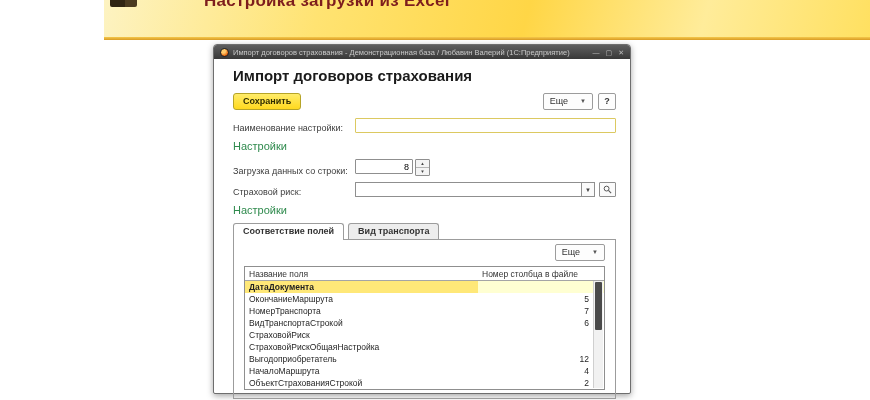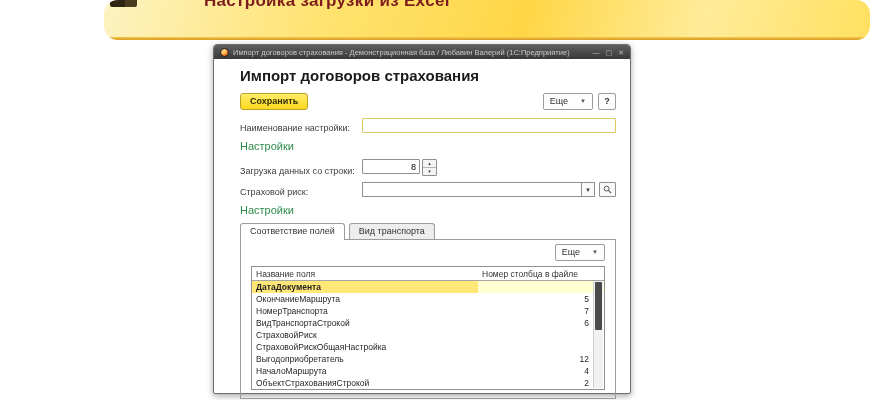--- a/index.html
+++ b/index.html
@@ -6,21 +6,20 @@
   body {
     width:870px; height:400px; position:relative; overflow:hidden;
     background:#ffffff; font-family:"Liberation Sans", sans-serif;
   }
 
   
   .banner {
     position:absolute; left:104px; top:0; width:766px; height:40px;
     overflow:hidden;
     background:linear-gradient(105deg,#fdf3c2 0%, #ffe372 28%, #ffd646 55%, #ffec9a 78%, #ffe060 100%);
-    border-radius:14px;
   }
   .banner-bottom-line {
     position:absolute; left:0; bottom:0; width:100%; height:3px;
     background:linear-gradient(#f5c84b,#d89a23);
   }
   .banner-icon-fragment {
     position:absolute; left:6px; top:0; width:27px; height:7px;
     background:linear-gradient(90deg,#2f2413 0 55%, #4a3a20 55% 100%);
     border-radius:0 0 2px 2px;
   }
@@ -44,21 +43,21 @@
     width:9px; height:9px; border-radius:50%; flex:0 0 auto;
     background:radial-gradient(circle at 35% 30%, #ffc96b 0 30%, #e85d04 75%);
     border:1px solid #222; box-sizing:border-box;
   }
   .titlebar-text {
     flex:1; font-size:7.5px; color:#c8c8c8; white-space:nowrap; overflow:hidden;
   }
   .win-controls { display:flex; gap:6px; color:#b9b9b9; font-size:7px; line-height:1; }
   .win-controls span { cursor:default; }
 
-  .content { position:absolute; left:0; right:0; top:14px; bottom:0; padding:4px 14px 0 26px; box-sizing:border-box; }
+  .content { position:absolute; left:0; right:0; top:14px; bottom:0; padding:4px 14px 0 19px; box-sizing:border-box; }
 
   .form-title { font-size:15px; font-weight:600; color:#1b1b1b; margin:4px 0 9px 0; }
 
   .toolbar { display:flex; align-items:center; margin-bottom:8px; }
   .btn-save {
     background:linear-gradient(#ffec6a,#ffd91e); border:1px solid #b6a428;
     border-radius:3px; font-size:9px; font-weight:700; color:#302d00;
     padding:2px 9px 3px 9px; font-family:inherit;
   }
   .flex-sp { flex:1; }
@@ -90,21 +89,21 @@
   .combo-input { flex:1; height:13px; border:1px solid #8f8f8f; border-right:none; border-radius:1px 0 0 1px; font-size:9px; padding:0 3px; font-family:inherit; }
   .combo-arrow {
     width:14px; height:15px; border:1px solid #8f8f8f; background:#fafafa;
     display:grid; place-items:center; font-size:6px; color:#444; box-sizing:border-box;
   }
   .btn-open {
     width:17px; height:15px; border:1px solid #8f8f8f; background:#fafafa; margin-left:4px;
     display:grid; place-items:center; box-sizing:border-box; border-radius:1px;
   }
 
-  .tabs { display:flex; margin-top:3px; position:relative; z-index:2; }
+  .tabs { display:flex; margin-top:3px; position:relative; z-index:2;font-weight:bold; }
   .tab {
     font-size:9px; color:#333; padding:2px 9px 3px 9px; margin-right:4px;
     border:1px solid #9c9c9c; border-bottom:none; border-radius:3px 3px 0 0; background:#ededed;
   }
   .tab.active { background:#fff; padding-bottom:4px; margin-bottom:-1px; }
 
   .panel { border:1px solid #9c9c9c; height:160px; padding:4px 10px; box-sizing:border-box; position:relative; z-index:1; }
   .panel-toolbar { display:flex; justify-content:flex-end; margin-bottom:5px; }
 
   .table-wrap { border:1px solid #8f8f8f; position:relative; }

